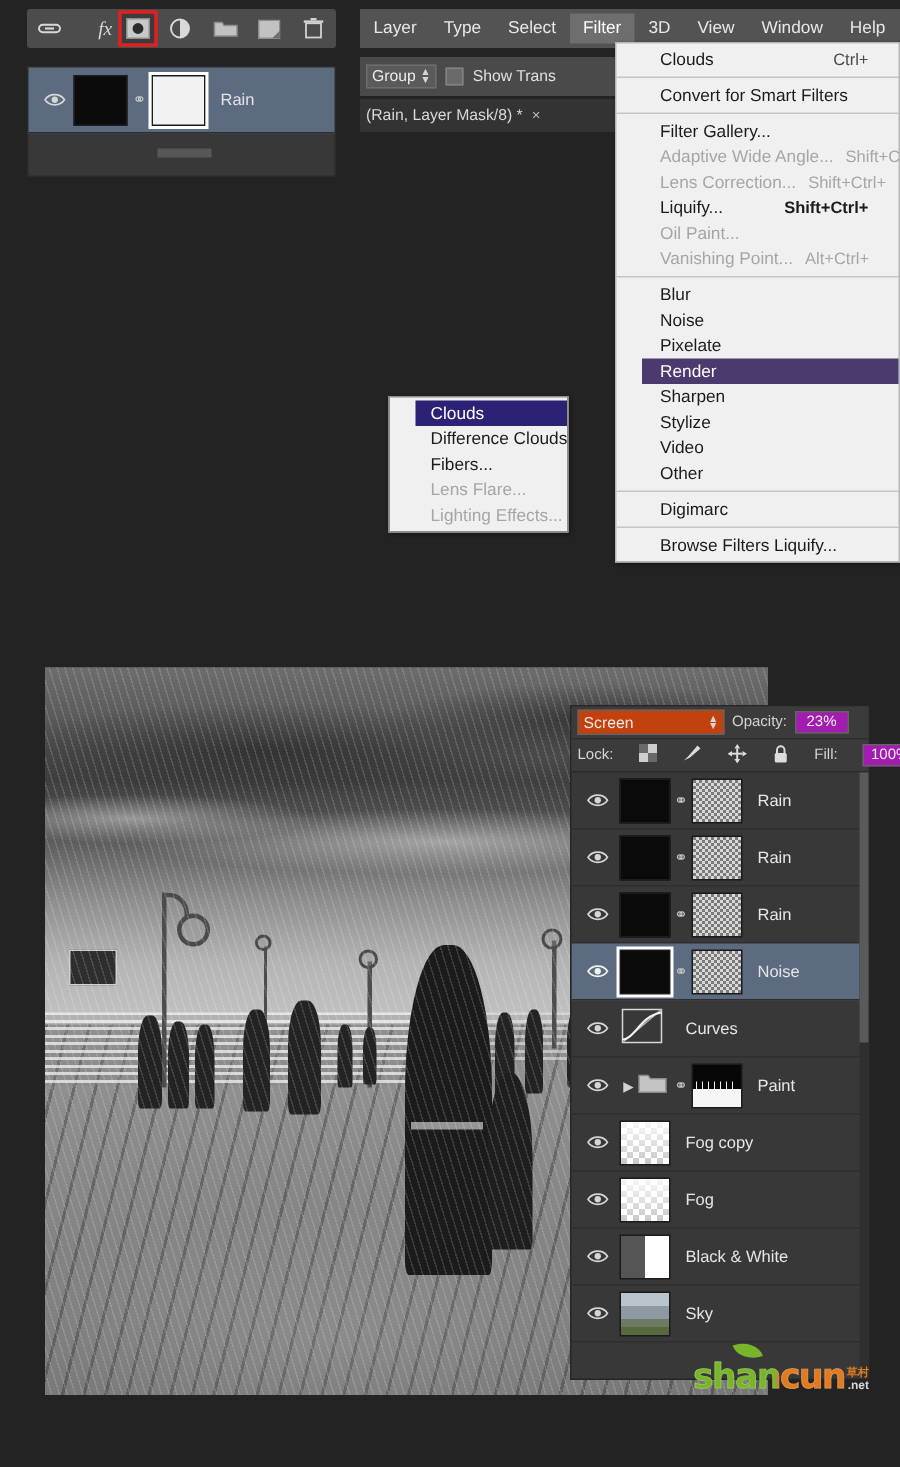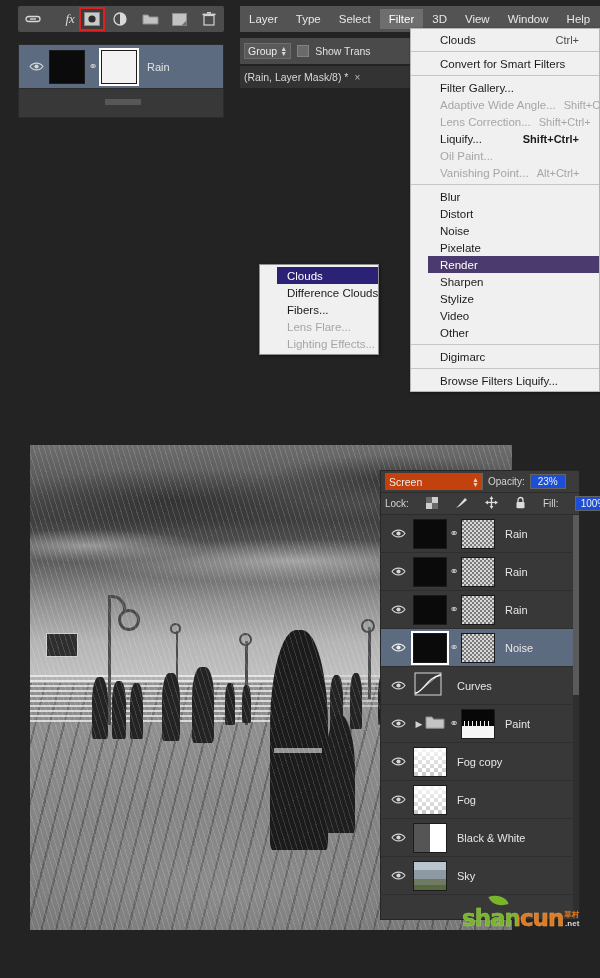--- a/index.html
+++ b/index.html
@@ -196,21 +196,21 @@
     display: flex; align-items: center; height: 22px; padding: 0 4px;
     background: #3b3b3b; border-bottom: 1px solid #2c2c2c; gap: 5px;
   }
   .blend-combo {
     width: 98px; height: 17px; background: #c2410c; border: 1px solid #636363;
     color: #ededed; font-size: 10.5px; display: flex; align-items: center;
     padding: 0 3px; justify-content: space-between;
   }
   .lbl-sm { color: #d4d4d4; font-size: 10px; }
   .val-box {
-    background: #1d4ed8; border: 1px solid #636363; color: #f0f0f0;
+    background: #a21caf; border: 1px solid #636363; color: #f0f0f0;
     font-size: 10px; padding: 1px 3px; min-width: 36px; text-align: center;
   }
   .lp-lock {
     display: flex; align-items: center; height: 22px; padding: 0 4px;
     background: #3b3b3b; border-bottom: 1px solid #2c2c2c; gap: 17px;
   }
   .lock-ico { color: #dcdcdc; font-size: 11px; }
   .lp-rows { height: 404px; overflow: hidden; }
   .lrow2 {
     display: flex; align-items: center; height: 38px;
@@ -397,23 +397,20 @@
     <div class="mi dis">
       <span class="lbl">Oil Paint...</span>
     </div>
     <div class="mi dis">
       <span class="lbl">Vanishing Point...</span>
       <span class="acc">Alt+Ctrl+</span>
     </div>
     <div class="sep"></div>
     <div class="mi">
       <span class="lbl">Blur</span>
-    </div>
-    <div class="mi">
-      <span class="lbl">Distort</span>
     </div>
     <div class="mi">
       <span class="lbl">Noise</span>
     </div>
     <div class="mi">
       <span class="lbl">Pixelate</span>
     </div>
     <div class="mi hl">
       <span class="lbl">Render</span>
     </div>

